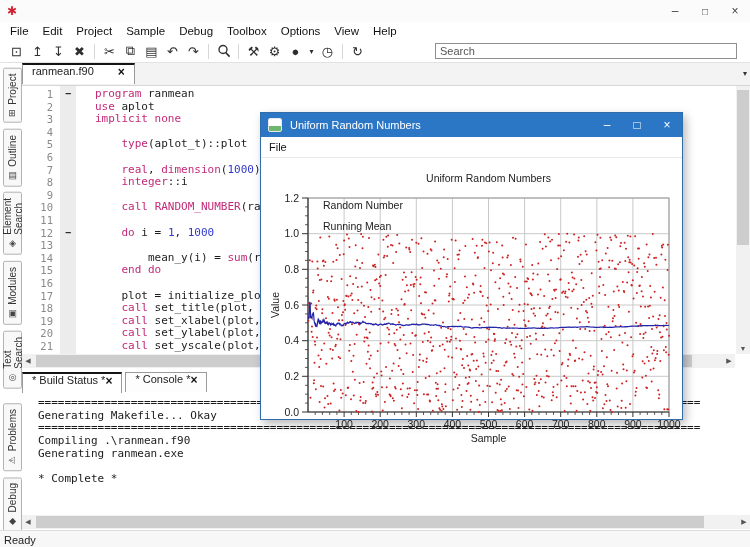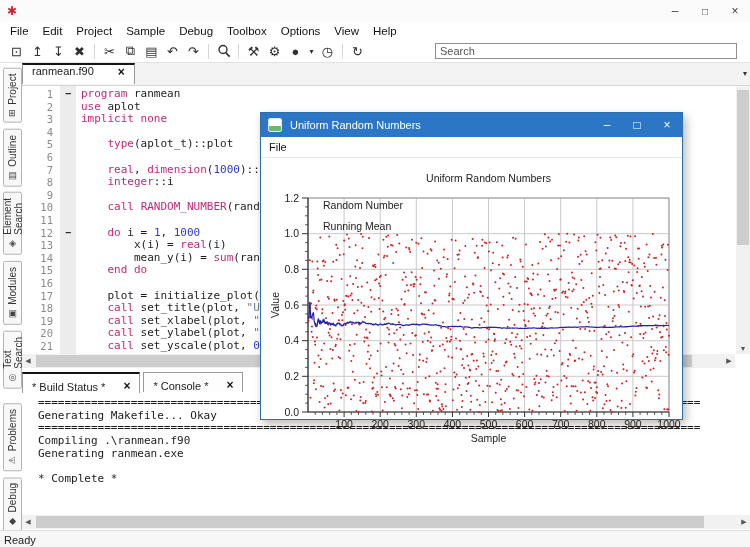--- a/index.html
+++ b/index.html
@@ -34,38 +34,38 @@
   .edit-tabbar{position:absolute;left:0;top:0;right:0;height:22px;background:#f3f3f3;border-bottom:1px solid #d6d6d6}
   .etab{position:absolute;left:0;top:0;height:19px;display:flex;align-items:flex-start;padding:0 9px;background:#fff;
         border:1px solid #9a9a9a;border-bottom:none;border-top:2px solid #141414;font-size:11px;gap:24px}
   .tab-close{font-weight:700;font-size:12px;color:#111}
   .overflow-btn{position:absolute;right:3px;top:6px;font-size:8px;color:#333}
   .fold-bg{position:absolute;left:38px;top:23px;width:16px;bottom:16px;background:#ececec}
   .code-area{position:absolute;left:0;top:22px;right:15px;bottom:16px;overflow:hidden;padding-top:3px}
   .code-line{display:flex;height:12.6px;line-height:12.6px;font-family:"DejaVu Sans Mono",monospace;font-size:11px;white-space:pre}
   .ln{width:31px;flex:none;text-align:right;color:#8a8a8a;font-size:10.5px;padding-right:7px}
   .fold{width:16px;flex:none;text-align:center;font-weight:700;font-size:10px;color:#222}
-  .codetxt{padding-left:5px}
+  .codetxt{padding-left:19px}
   .t-k{color:#c22a78}.t-n{color:#3038c8}.t-s{color:#6d8191}.t-p{color:#1c1c1c}
 
   
   .vscroll{position:absolute;right:0;top:23px;width:14px;height:268px;background:#f1f1f1}
   .vthumb{position:absolute;left:1px;right:1px;top:4px;height:155px;background:#cdcdcd}
   .sarrow{position:absolute;left:0;right:0;height:12px;display:flex;align-items:center;justify-content:center;font-size:7px;color:#555}
   .sarrow.up{top:0}.sarrow.down{bottom:0}
   .hscroll{position:absolute;height:14px;background:#f1f1f1}
   .hscroll.edit{left:0;top:291px;width:713px}
   .hthumb{position:absolute;top:1px;bottom:1px;background:#cdcdcd}
   .harrow{position:absolute;top:0;bottom:0;width:12px;display:flex;align-items:center;justify-content:center;font-size:7px;color:#555}
   .harrow.left{left:0}.harrow.right{right:0}
 
   
   .bottom-panel{position:absolute;left:22px;top:370px;width:728px;height:160px;background:#fff}
   .bottom-tabbar{position:absolute;left:0;top:2px;height:21px;display:flex}
-  .btab{display:flex;align-items:flex-end;height:19px;padding:0 9px;border:1px solid #9a9a9a;border-bottom:none;background:#fdfdfd;font-size:11px;gap:18px;margin-right:3px}
+  .btab{display:flex;align-items:flex-start;height:19px;padding:0 9px;border:1px solid #9a9a9a;border-bottom:none;background:#fdfdfd;font-size:11px;margin-right:3px}
   .btab.active{border-top:2px solid #141414;background:#fff}
   .build-output{position:absolute;left:0;top:27px;right:4px;height:116px;overflow:hidden;padding-left:16px}
   .out-line{font-family:"DejaVu Sans Mono",monospace;font-size:11px;height:12.7px;line-height:12.7px;white-space:pre;color:#1a1a1a;overflow:hidden}
   .hscroll.bottom{left:0;top:145px;width:728px}
 
   
   .statusbar{position:absolute;left:0;top:530px;width:750px;height:17px;background:#f7f7f7;border-top:1px solid #ddd;display:flex;align-items:center;padding-left:4px;font-size:11px;color:#222}
 
   
   .plot-window{position:absolute;left:260px;top:112px;width:423px;height:308px;background:#fff;border:1px solid #2f6da8;
@@ -178,21 +178,21 @@
       <div class="code-line"><span class="ln">3</span><span class="fold"></span><span class="codetxt"><span class="t-k">implicit none</span></span></div>
       <div class="code-line"><span class="ln">4</span><span class="fold"></span><span class="codetxt"></span></div>
       <div class="code-line"><span class="ln">5</span><span class="fold"></span><span class="codetxt"><span class="t-p">    </span><span class="t-k">type</span><span class="t-p">(aplot_t)::plot</span></span></div>
       <div class="code-line"><span class="ln">6</span><span class="fold"></span><span class="codetxt"></span></div>
       <div class="code-line"><span class="ln">7</span><span class="fold"></span><span class="codetxt"><span class="t-p">    </span><span class="t-k">real</span><span class="t-p">, </span><span class="t-k">dimension</span><span class="t-p">(</span><span class="t-n">1000</span><span class="t-p">)::x, rand_y, mean_y</span></span></div>
       <div class="code-line"><span class="ln">8</span><span class="fold"></span><span class="codetxt"><span class="t-p">    </span><span class="t-k">integer</span><span class="t-p">::i</span></span></div>
       <div class="code-line"><span class="ln">9</span><span class="fold"></span><span class="codetxt"></span></div>
       <div class="code-line"><span class="ln">10</span><span class="fold"></span><span class="codetxt"><span class="t-p">    </span><span class="t-k">call</span><span class="t-p"> </span><span class="t-k">RANDOM_NUMBER</span><span class="t-p">(rand_y)</span></span></div>
       <div class="code-line"><span class="ln">11</span><span class="fold"></span><span class="codetxt"></span></div>
       <div class="code-line"><span class="ln">12</span><span class="fold">−</span><span class="codetxt"><span class="t-p">    </span><span class="t-k">do</span><span class="t-p"> i = </span><span class="t-n">1</span><span class="t-p">, </span><span class="t-n">1000</span></span></div>
-      <div class="code-line"><span class="ln">13</span><span class="fold"></span><span class="codetxt"><span class="t-p">        x(i) = </span><span class="t-k">real</span><span class="t-p">(i)</span></span></div>
+      <div class="code-line"><span class="ln">13</span><span class="fold"></span></div>
       <div class="code-line"><span class="ln">14</span><span class="fold"></span><span class="codetxt"><span class="t-p">        mean_y(i) = </span><span class="t-k">sum</span><span class="t-p">(rand_y(</span><span class="t-n">1</span><span class="t-p">:i))/</span><span class="t-k">real</span><span class="t-p">(i)</span></span></div>
       <div class="code-line"><span class="ln">15</span><span class="fold"></span><span class="codetxt"><span class="t-p">    </span><span class="t-k">end do</span></span></div>
       <div class="code-line"><span class="ln">16</span><span class="fold"></span><span class="codetxt"></span></div>
       <div class="code-line"><span class="ln">17</span><span class="fold"></span><span class="codetxt"><span class="t-p">    plot = initialize_plot()</span></span></div>
       <div class="code-line"><span class="ln">18</span><span class="fold"></span><span class="codetxt"><span class="t-p">    </span><span class="t-k">call</span><span class="t-p"> set_title(plot, </span><span class="t-s">"Uniform Random Numbers"</span><span class="t-p">)</span></span></div>
       <div class="code-line"><span class="ln">19</span><span class="fold"></span><span class="codetxt"><span class="t-p">    </span><span class="t-k">call</span><span class="t-p"> set_xlabel(plot, </span><span class="t-s">"Sample"</span><span class="t-p">)</span></span></div>
       <div class="code-line"><span class="ln">20</span><span class="fold"></span><span class="codetxt"><span class="t-p">    </span><span class="t-k">call</span><span class="t-p"> set_ylabel(plot, </span><span class="t-s">"Value"</span><span class="t-p">)</span></span></div>
       <div class="code-line"><span class="ln">21</span><span class="fold"></span><span class="codetxt"><span class="t-p">    </span><span class="t-k">call</span><span class="t-p"> set_yscale(plot, </span><span class="t-n">0.0</span><span class="t-p">, </span><span class="t-n">1.2</span><span class="t-p">)</span></span></div>
     </div>
   <div class="vscroll">

